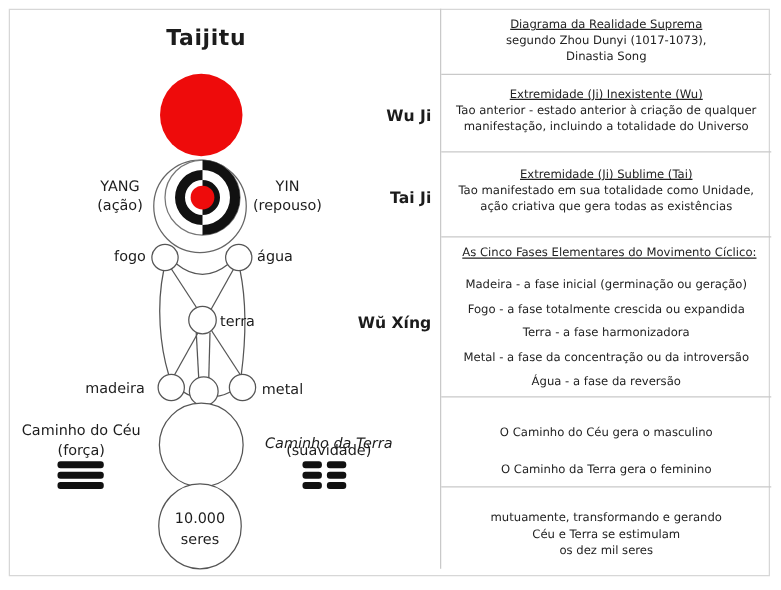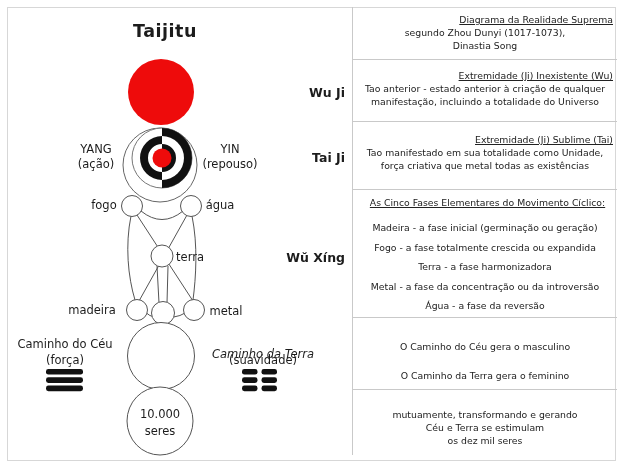--- a/index.html
+++ b/index.html
@@ -12,21 +12,21 @@
   .lbl{position:absolute;transform:translate(-50%,-50%);white-space:nowrap;font-size:11.5px;color:#1c1c1c;}
   .title{font-size:17.5px;font-weight:bold;letter-spacing:.5px;}
   .stage-lbl{position:absolute;left:230px;width:115px;text-align:right;font-weight:bold;font-size:12.5px;white-space:nowrap;}
   .panel{
     position:absolute;left:352px;top:7px;width:265px;height:448px;
     display:flex;flex-direction:column;box-sizing:border-box;border-left:1px solid #c9c9c9;
     font-size:9.3px;line-height:13px;text-align:center;color:#222;
   }
   .block{box-sizing:border-box;border-bottom:1px solid #c9c9c9;padding:0 4px;}
   .block:last-child{border-bottom:none;}
-  .heading{text-decoration:underline;text-align:right;}
+  .heading{text-decoration:underline;}
   .b1{height:53px;padding-top:6px;}
   .b2{height:62px;padding-top:9px;}
   .b3{height:68px;padding-top:11px;}
   .b4{height:128px;padding-top:6px;}
   .b4 .heading{text-align:center;padding-left:5px;}
   .b4 .lines{margin-top:9px;line-height:19.5px;}
   .b5{height:72px;padding-top:14px;line-height:29px;}
   .b6{height:65px;padding-top:18px;}
 </style>
 </head>
@@ -121,21 +121,21 @@
       <div>Dinastia Song</div>
     </div>
     <div class="block b2">
       <div class="heading">Extremidade (Ji) Inexistente (Wu)</div>
       <div>Tao anterior - estado anterior à criação de qualquer</div>
       <div>manifestação, incluindo a totalidade do Universo</div>
     </div>
     <div class="block b3">
       <div class="heading">Extremidade (Ji) Sublime (Tai)</div>
       <div>Tao manifestado em sua totalidade como Unidade,</div>
-      <div>força criativa que metal todas as existências</div>
+      <div>ação criativa que gera todas as existências</div>
     </div>
     <div class="block b4">
       <div class="heading">As Cinco Fases Elementares do Movimento Cíclico: </div>
       <div class="lines">
         <div>Madeira - a fase inicial (germinação ou geração)</div>
         <div>Fogo - a fase totalmente crescida ou expandida</div>
         <div>Terra - a fase harmonizadora</div>
         <div>Metal - a fase da concentração ou da introversão</div>
         <div>Água - a fase da reversão</div>
       </div>

